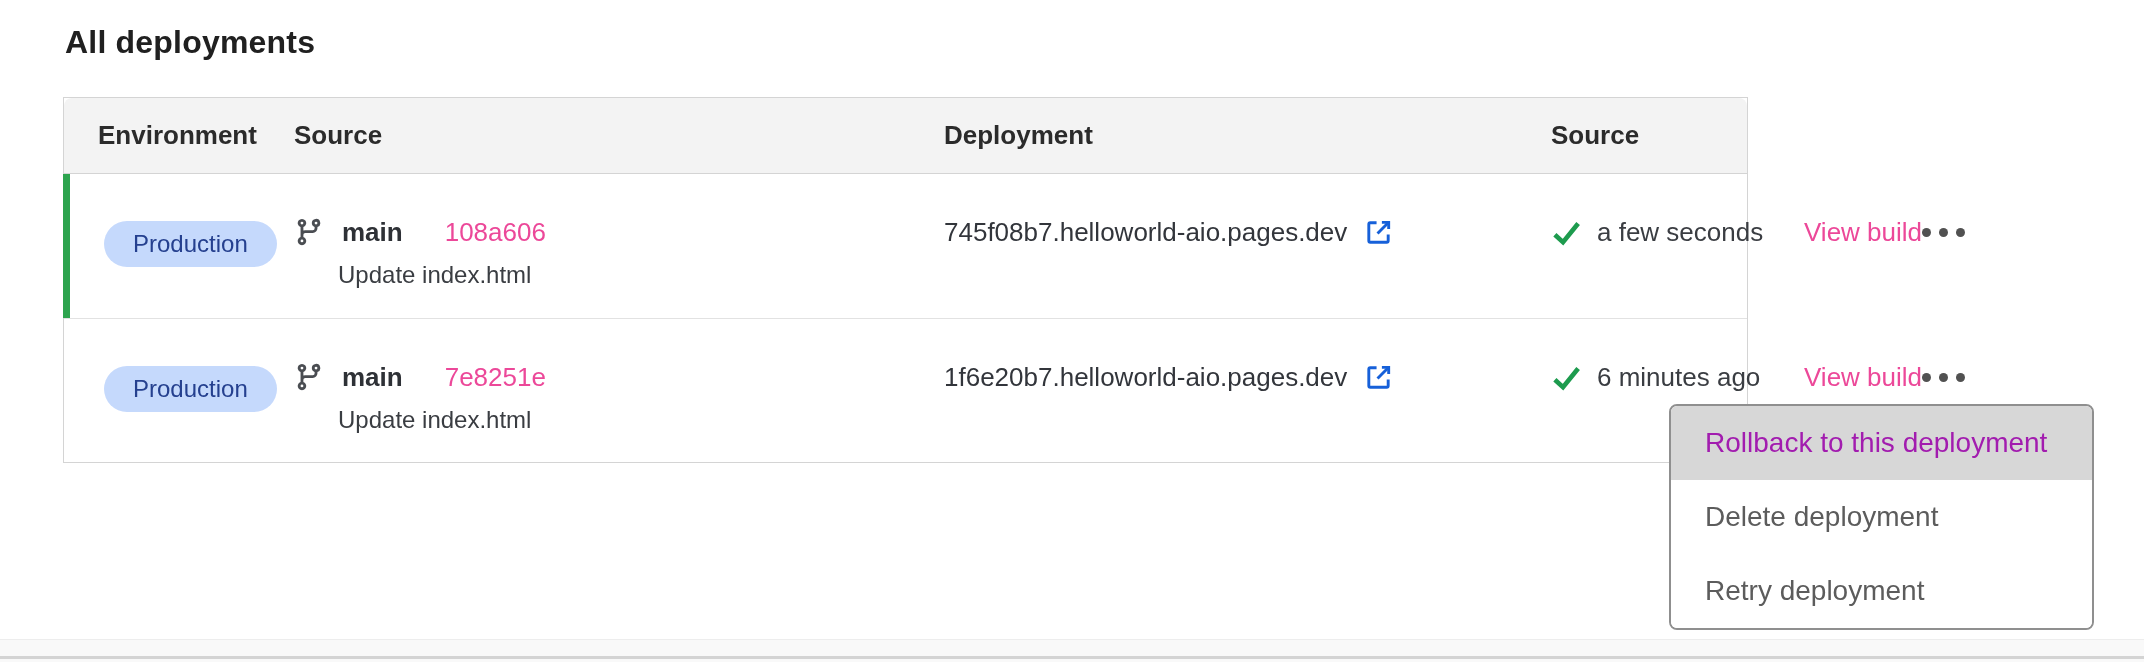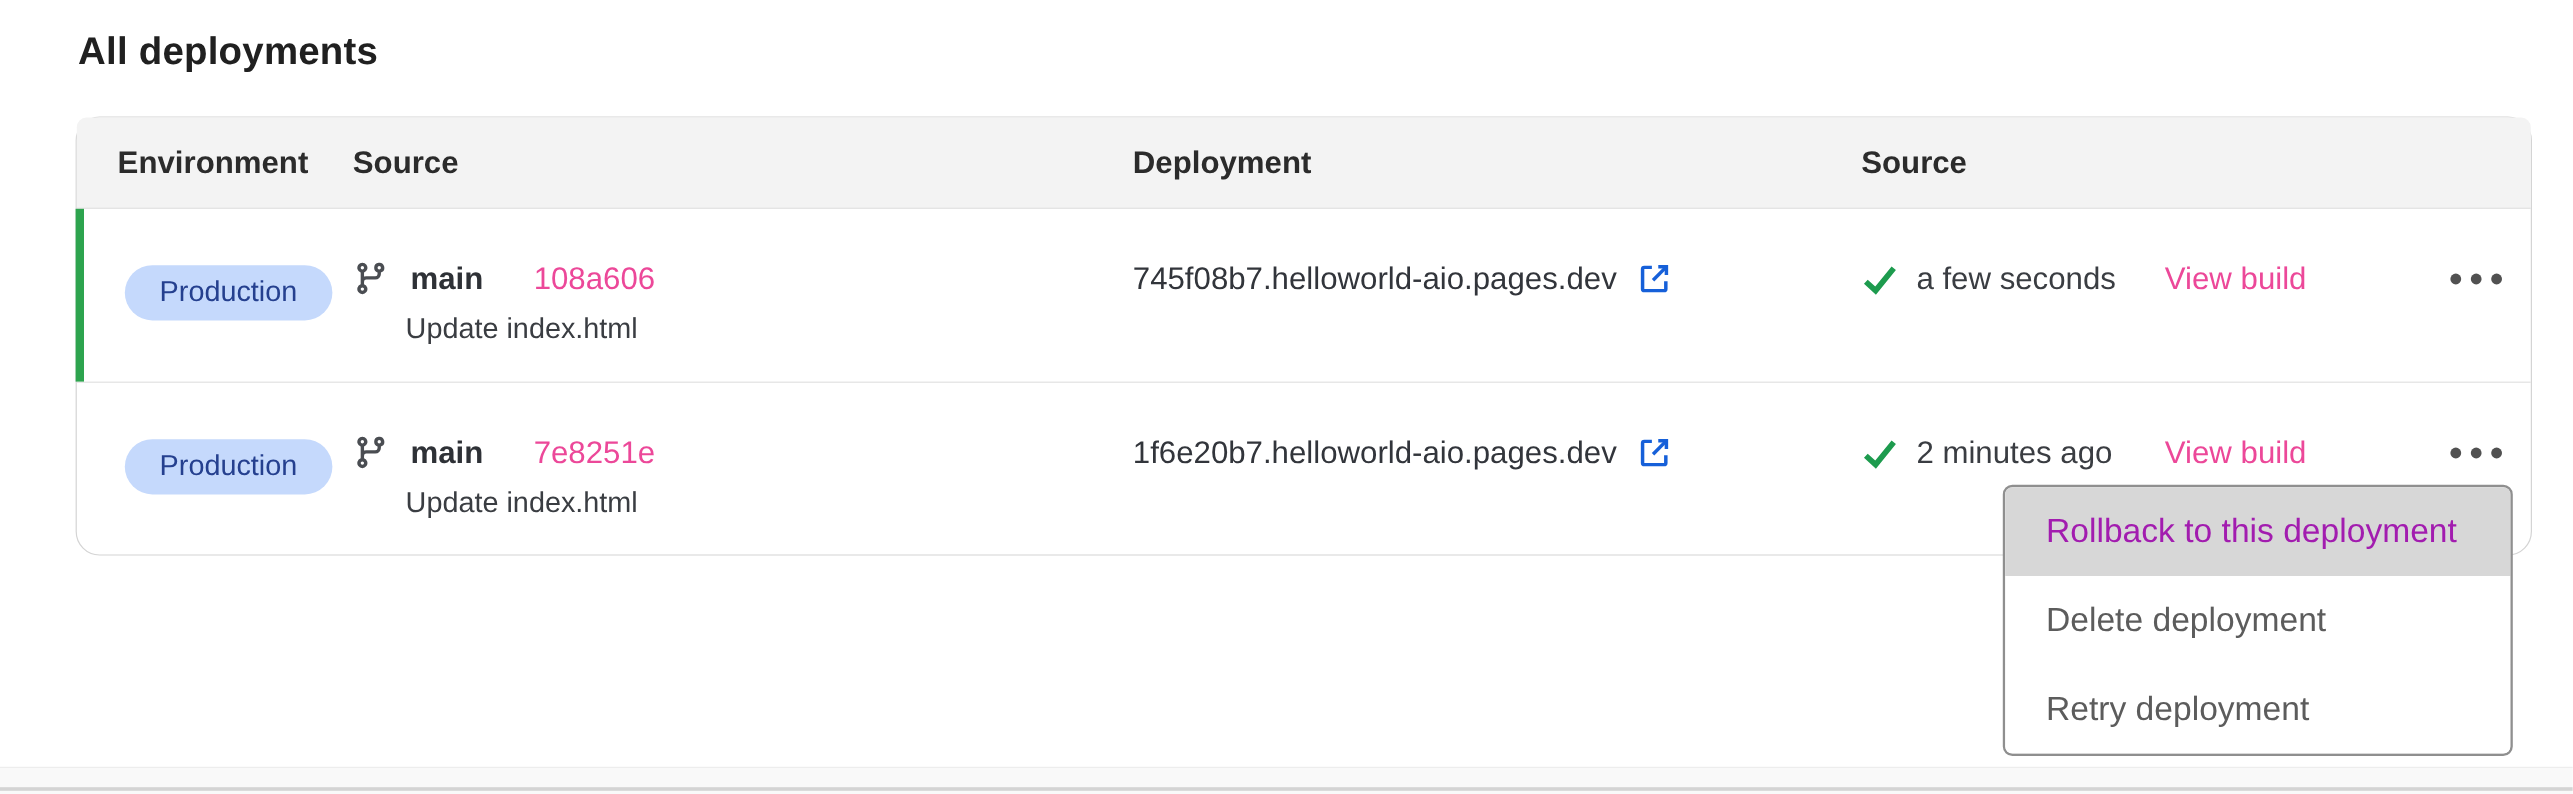--- a/index.html
+++ b/index.html
@@ -10,23 +10,23 @@
     font-family:"Liberation Sans", sans-serif;
     color:#32353b;
     overflow:hidden;
   }
   .page-title {
     position:absolute; left:65px; top:24px;
     font-size:32px; font-weight:600; color:#202020; letter-spacing:0.2px;
   }
   
   .table {
-    position:absolute; left:63px; top:97px; width:2047px;
+    position:absolute; left:63px; top:97px; width:1685px;
     background:#fff;
-    border:1px solid #d4d4d4; border-radius:20px;
+    border:1px solid #d4d4d4; border-radius:0;
   }
   .thead, .trow {
     display:grid;
     grid-template-columns:196px 650px 607px 1fr;
     padding-left:34px;
   }
   .thead {
     height:76px; align-items:center;
     background:#f3f3f3;
     border-bottom:1px solid #d4d4d4;
@@ -177,21 +177,21 @@
             </svg>
         </a>
       </div>
       <div class="cell status">
         <span class="status-time">
           <span class="icon check">
             <svg viewBox="0 0 16 16" fill="none" stroke="currentColor" stroke-width="2.4" aria-hidden="true">
                 <path d="M2 9.2 6.2 13 14 3.4"></path>
               </svg>
           </span>
-          <span>2 minutes ago</span>
+          <span>6 minutes ago</span>
         </span>
         <a class="link view-build">View build</a>
         <button class="ellipsis" aria-label="deployment options">
           <i></i>
             <i></i>
             <i></i>
         </button>
       </div>
     </div>
 

